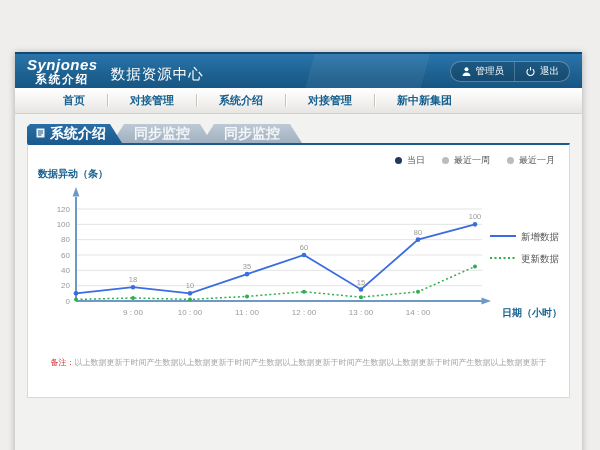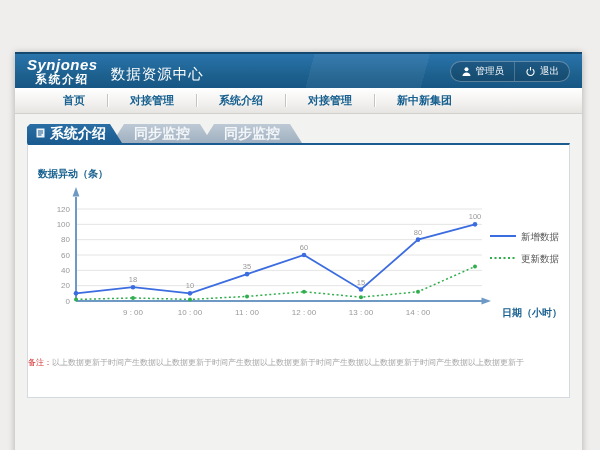--- a/index.html
+++ b/index.html
@@ -63,21 +63,21 @@
   .panel {
     position:relative; margin:0 12px; height:255px; background:#fff;
     border:1px solid #d4dae0; border-top:2px solid #1b5c90;
   }
   .filters { position:absolute; top:9px; right:14px; display:flex; gap:17px; }
   .filter { display:flex; align-items:center; gap:5px; font-size:9px; color:#555; cursor:pointer; }
   .filter .dot { width:7px; height:7px; border-radius:50%; background:#bcbcbc; }
   .filter.selected .dot { background:#1f3864; }
   .ylabel { position:absolute; left:10px; top:22px; font-size:10px; font-weight:bold; color:#17608f; }
   .chart { position:absolute; left:6px; top:34px; }
-  .note { position:absolute; left:0; right:0; top:212px; font-size:8px; color:#a5a5a5; white-space:nowrap; overflow:hidden; }
+  .note { position:absolute; left:0; right:0; top:212px; text-align:center; font-size:8px; color:#a5a5a5; white-space:nowrap; overflow:hidden; }
   .note .prefix { color:#d43030; }
 </style>
 </head>
 <body>
 
 <div class="window">
 
   <div class="header">
     <div class="logo">
       <div class="en">Synjones</div>
@@ -127,20 +127,34 @@
             <line x1="2" y1="5" x2="7" y2="5" stroke="#1b5c90"></line>
             <line x1="2" y1="7" x2="5.5" y2="7" stroke="#1b5c90"></line>
           </svg></span>
         <span>系统介绍</span>
       </div>
       <div class="tab"><span>同步监控</span></div>
       <div class="tab"><span>同步监控</span></div>
     </div>
 
   <div class="panel">
+    <div class="filters">
+        <div class="filter selected">
+          <span class="dot"></span>
+          <span>当日</span>
+        </div>
+        <div class="filter">
+          <span class="dot"></span>
+          <span>最近一周</span>
+        </div>
+        <div class="filter">
+          <span class="dot"></span>
+          <span>最近一月</span>
+        </div>
+      </div>
     <div class="ylabel">数据异动（条）</div>
     <svg class="chart" width="530" height="160" viewBox="0 0 530 160">
         <text x="36" y="124.5" text-anchor="end" font-size="8" fill="#999999">0</text>
         <line x1="42" x2="448" y1="106.66666666666667" y2="106.66666666666667" stroke="#e4e4e4" stroke-width="1"></line>
         <text x="36" y="109.16666666666667" text-anchor="end" font-size="8" fill="#999999">20</text>
         <line x1="42" x2="448" y1="91.33333333333333" y2="91.33333333333333" stroke="#e4e4e4" stroke-width="1"></line>
         <text x="36" y="93.83333333333333" text-anchor="end" font-size="8" fill="#999999">40</text>
         <line x1="42" x2="448" y1="76" y2="76" stroke="#e4e4e4" stroke-width="1"></line>
         <text x="36" y="78.5" text-anchor="end" font-size="8" fill="#999999">60</text>
         <line x1="42" x2="448" y1="60.666666666666664" y2="60.666666666666664" stroke="#e4e4e4" stroke-width="1"></line>

